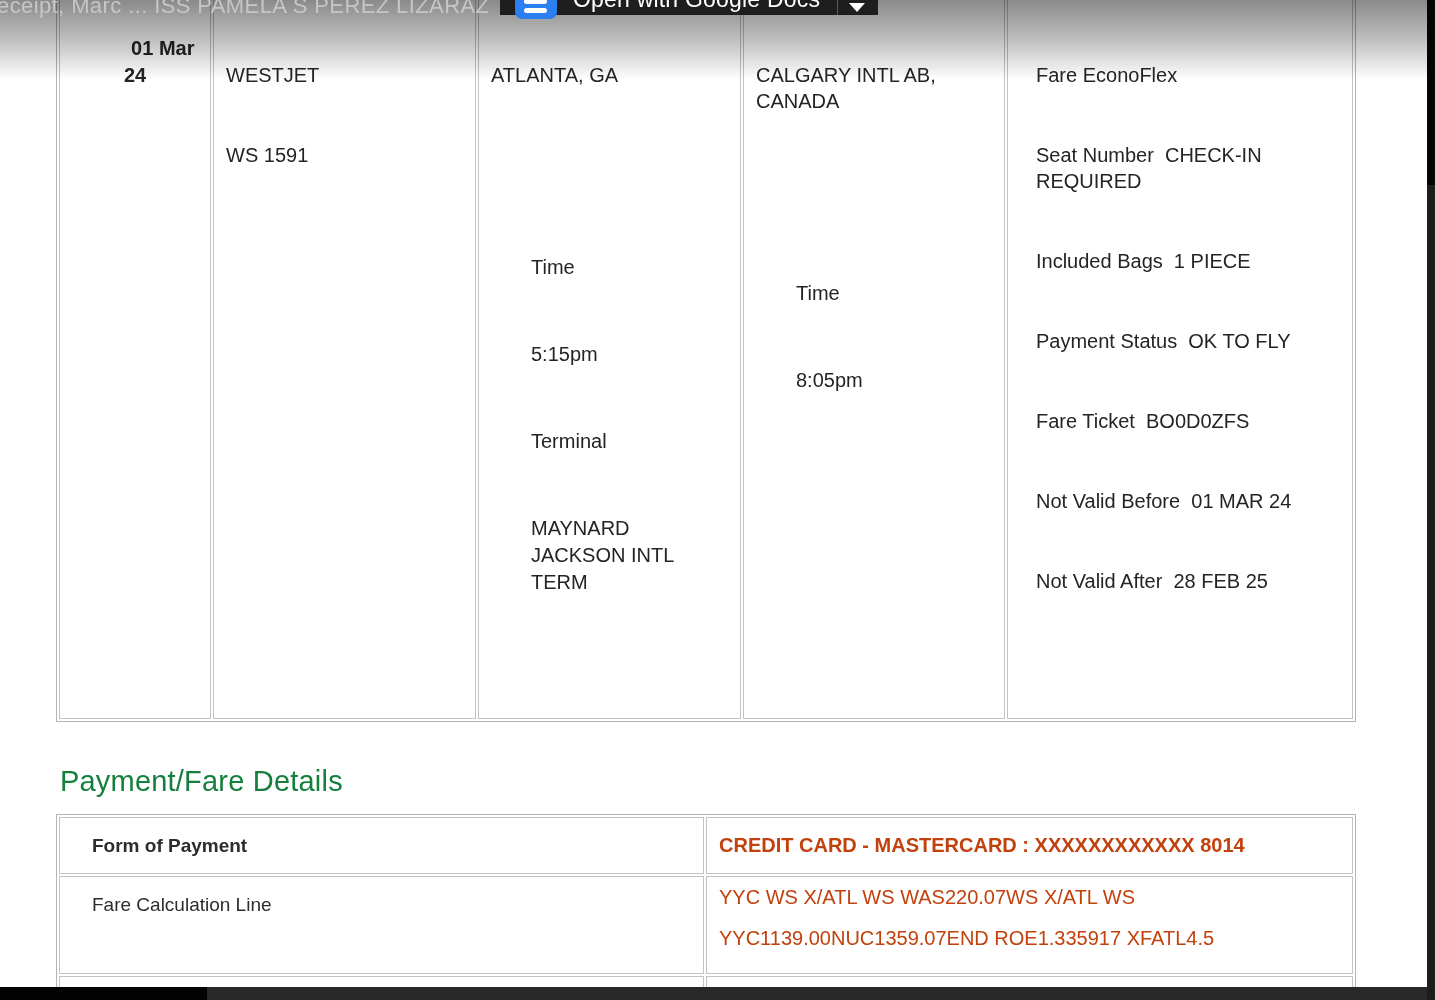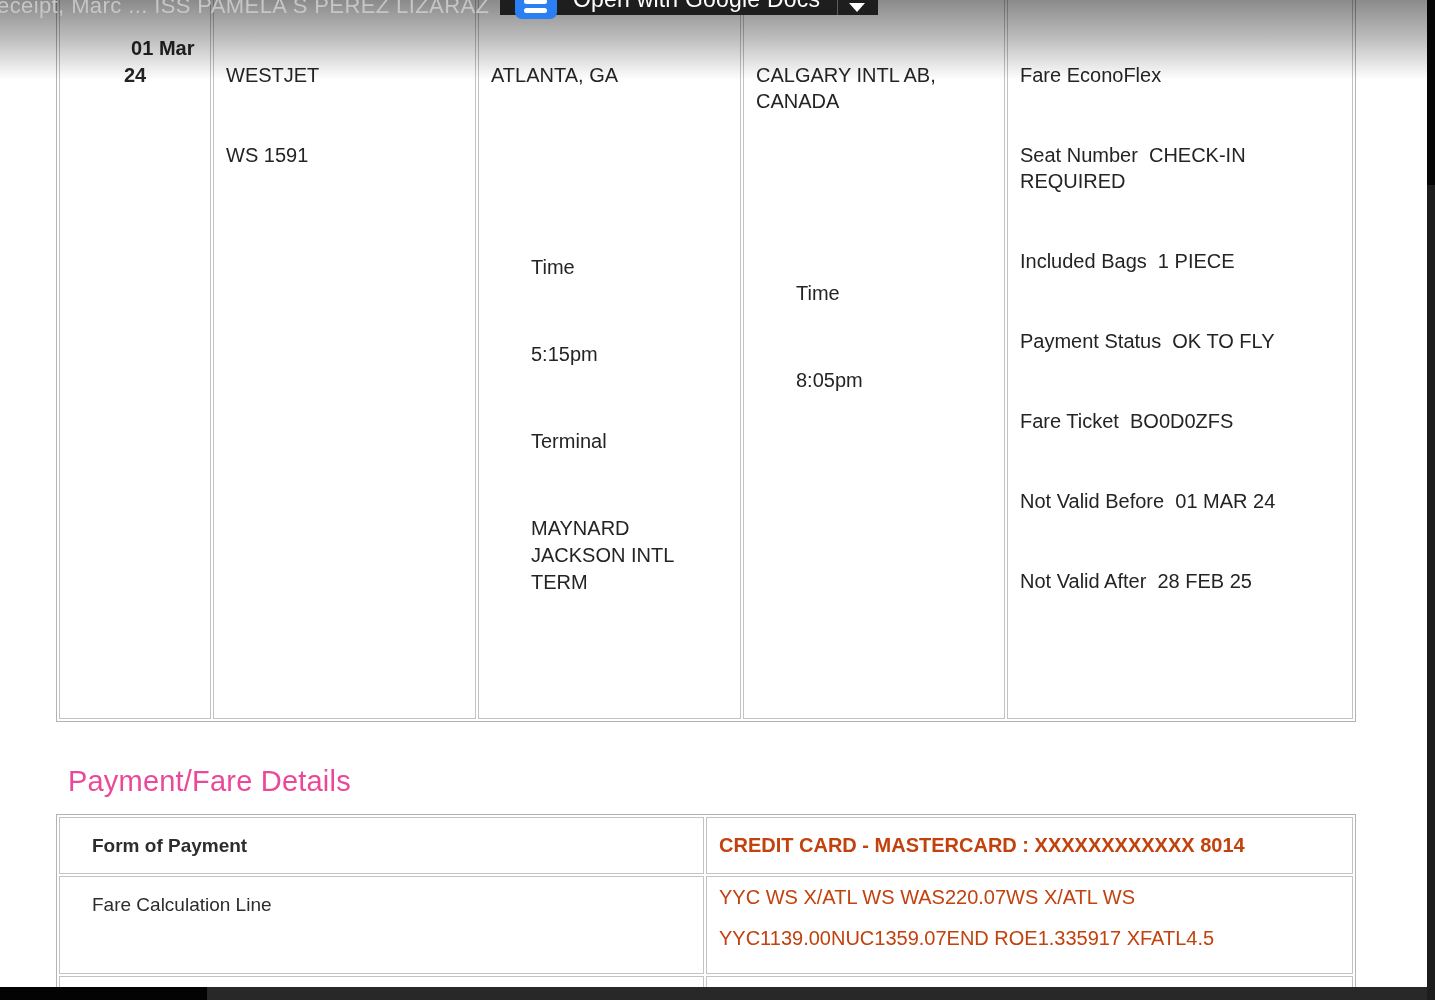--- a/index.html
+++ b/index.html
@@ -28,26 +28,26 @@
 
   
   .flight-table{margin-top:-10px;}
   .flight-table td{height:250px;}
   .cell-date{text-align:center;font-weight:bold;}
   .carrier-line{line-height:26px;}
   .city{line-height:26px;}
   .time-block{margin-top:52px;}
   .time-block > div{margin-top:6px;line-height:27px;margin-left:40px;}
   .fare-lines{font-size:19px;}
-  .fare-lines > div{line-height:26px;}
+  .fare-lines > div{line-height:26px;margin-left:16px;}
 
   
   .section-heading{
-    font-size:29px;font-weight:400;color:#ec4899;
-    margin:43px 0 16px 12px;letter-spacing:0.2px;
+    font-size:29px;font-weight:400;color:#15803d;
+    margin:43px 0 16px 4px;letter-spacing:0.2px;
   }
 
   
   .pay-table td{padding:14px 12px;}
   .pay-table .lbl{font-size:19px;font-weight:bold;color:#2d2d2d;padding-left:32px;}
   .pay-table .val{font-size:20px;font-weight:bold;color:#c2410c;}
   .pay-table tr.plain .lbl,
   .pay-table tr.plain .val{font-weight:400;}
   .pay-table .h-std{height:25px;}
   .pay-table .h-2line{height:62px;}

